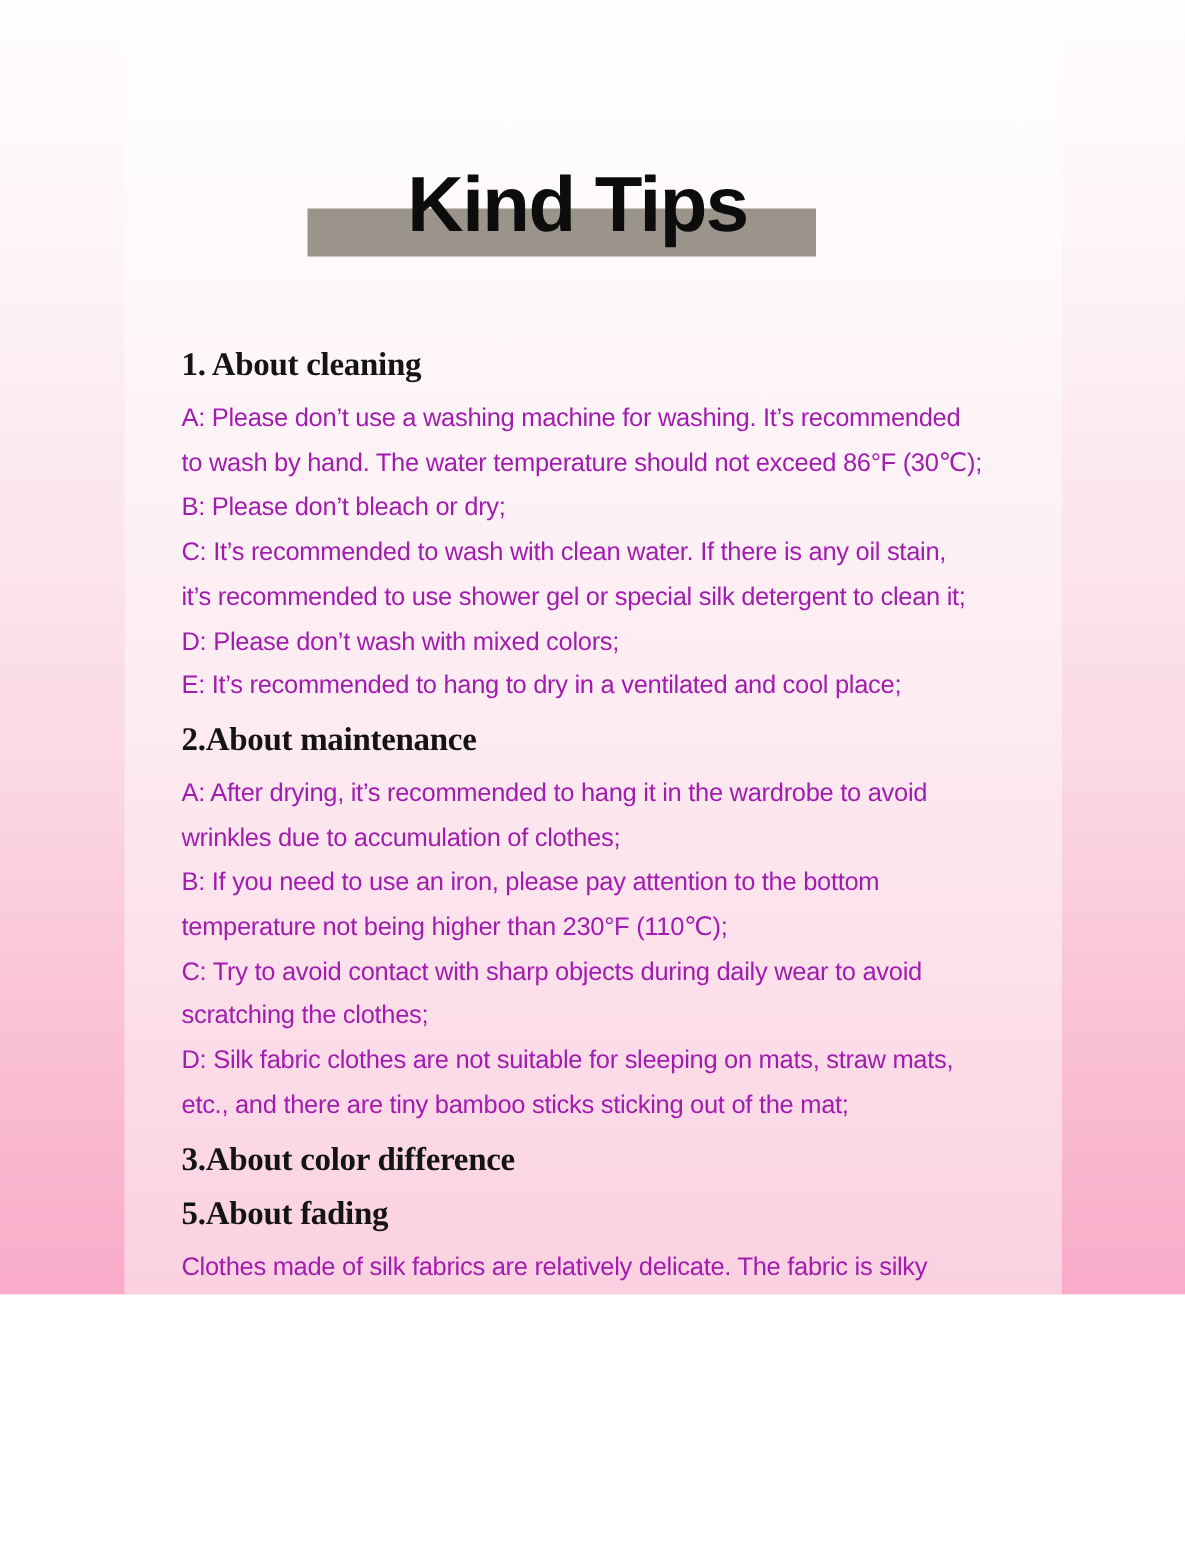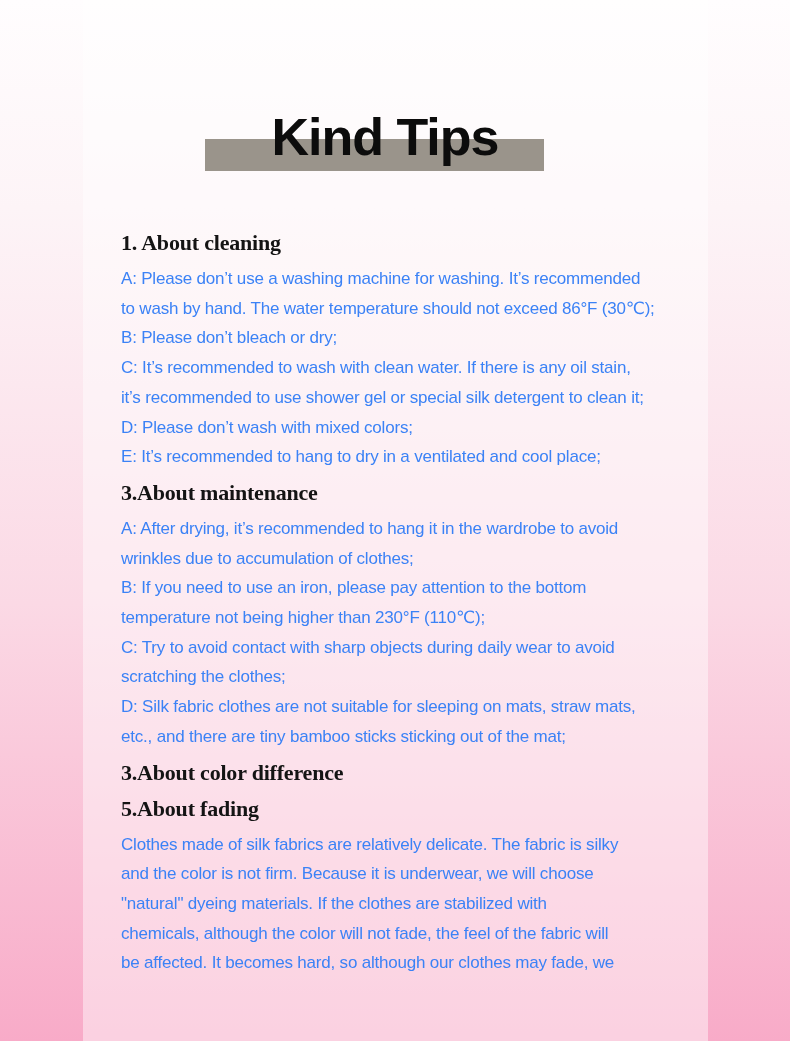--- a/index.html
+++ b/index.html
@@ -3,21 +3,21 @@
 <meta charset="utf-8">
 <style>
   html, body { margin: 0; padding: 0; }
   body {
     font-family: "Liberation Sans", "DejaVu Sans", sans-serif;
     background: #ffffff;
   }
   .stage {
     position: relative;
     width: 790px;
-    height: 1041px;
+    height: 863px;
     overflow: hidden;
   }
   .bg {
     position: absolute;
     inset: 0;
     background: linear-gradient(180deg, #fffdfe 0%, #fdf4f7 20%, #fbd9e5 58%, #f8abc8 100%);
   }
   .panel {
     position: absolute;
     left: 83px;
@@ -60,21 +60,21 @@
     font-weight: 700;
     letter-spacing: -0.2px;
     color: #141414;
     font-family: Liberation Serif, serif;
   }
   .section-body {
     margin: 0;
     font-size: 17px;
     line-height: 29.7px;
     letter-spacing: -0.2px;
-    color: #3b82f6;
+    color: #a21caf;
     white-space: pre;
   }
 </style>
 </head>
 <body>
 
 <div class="stage">
   <div class="bg"></div>
   <div class="panel"></div>
 
@@ -85,21 +85,21 @@
 
     <h2 class="section-heading">1. About cleaning</h2>
     <p class="section-body">A: Please don’t use a washing machine for washing. It’s recommended
 to wash by hand. The water temperature should not exceed 86°F (30℃);
 B: Please don’t bleach or dry;
 C: It’s recommended to wash with clean water. If there is any oil stain,
 it’s recommended to use shower gel or special silk detergent to clean it;
 D: Please don’t wash with mixed colors;
 E: It’s recommended to hang to dry in a ventilated and cool place;</p>
 
-    <h2 class="section-heading">3.About maintenance</h2>
+    <h2 class="section-heading">2.About maintenance</h2>
     <p class="section-body">A: After drying, it’s recommended to hang it in the wardrobe to avoid
 wrinkles due to accumulation of clothes;
 B: If you need to use an iron, please pay attention to the bottom
 temperature not being higher than 230°F (110℃);
 C: Try to avoid contact with sharp objects during daily wear to avoid
 scratching the clothes;
 D: Silk fabric clothes are not suitable for sleeping on mats, straw mats,
 etc., and there are tiny bamboo sticks sticking out of the mat;</p>
 
     <h2 class="section-heading">3.About color difference</h2>

